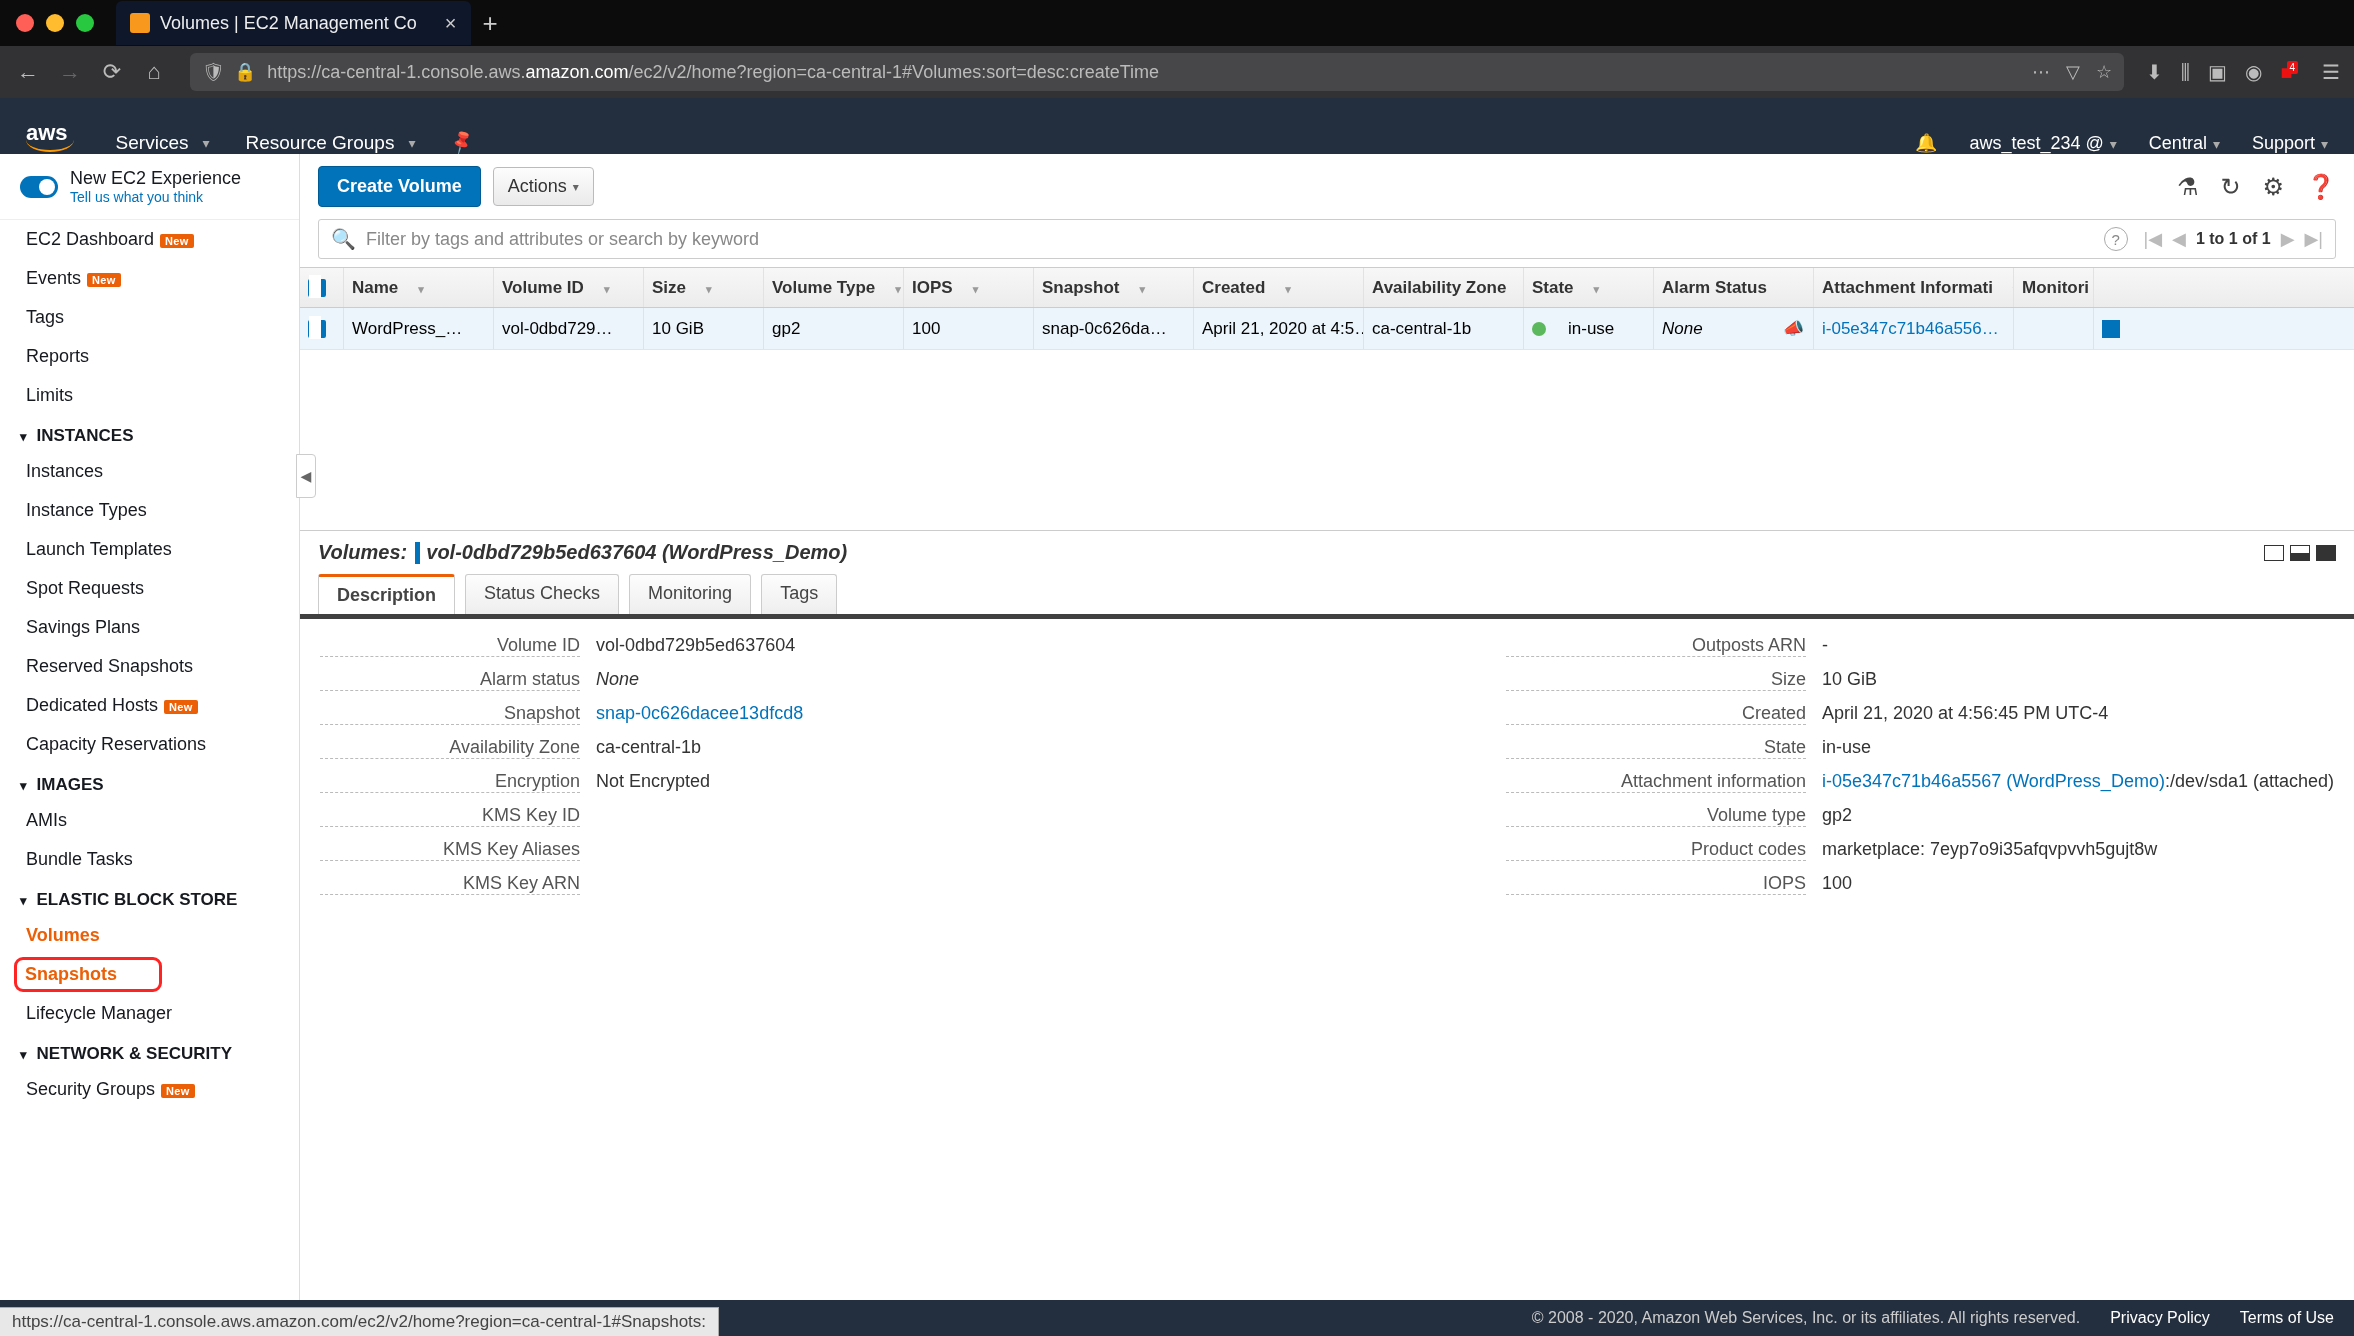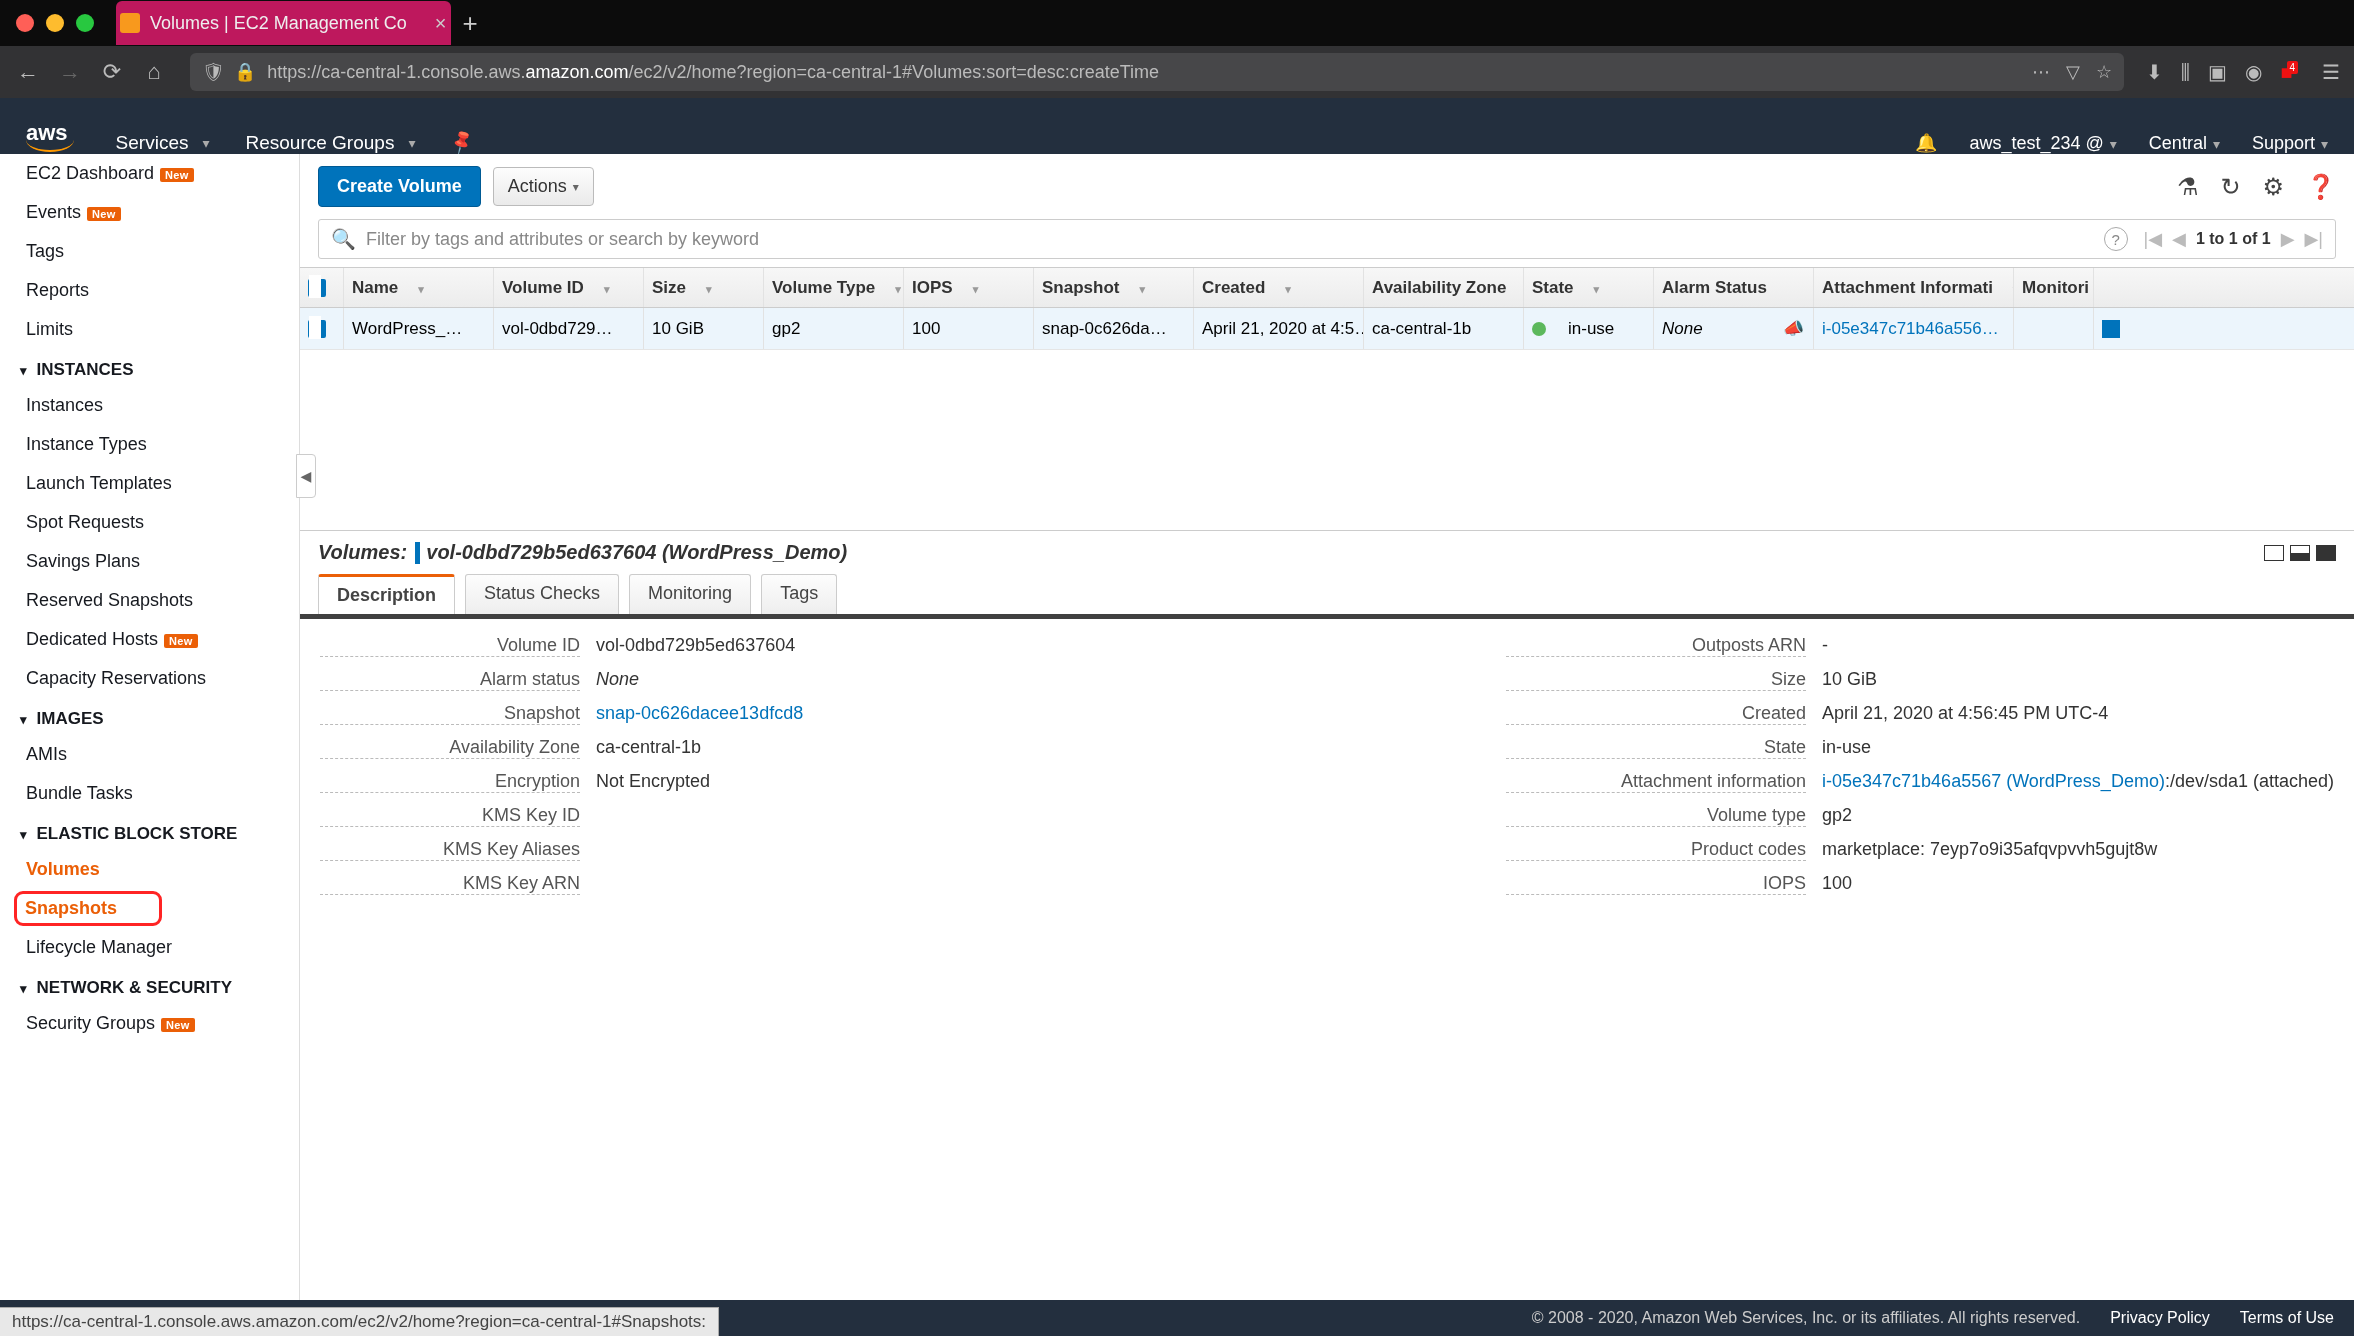--- a/index.html
+++ b/index.html
@@ -4,21 +4,21 @@
 <style>
 * { box-sizing: border-box; margin: 0; padding: 0; font-family: "Amazon Ember", "Helvetica Neue", Arial, sans-serif; }
 html,body { width: 2354px; height: 1336px; background: #000; overflow: hidden; }
 
 
 .browser-chrome { background: #1c1c1c; color: #ccc; }
 .tab-bar { height: 46px; background: #0c0c0c; display: flex; align-items: center; padding: 0 10px; }
 .mac-buttons { display: flex; gap: 12px; margin-right: 22px; margin-left:6px;}
 .mac-btn { width: 18px; height: 18px; border-radius: 50%; }
 .mac-red { background: #ff5f57; } .mac-yellow { background: #febc2e; } .mac-green { background: #28c840; }
-.tab { background: #be185d; height: 44px; display: flex; align-items: center; padding: 0 4px; border-radius: 6px 6px 0 0; color: #eee; font-size: 18px; gap:10px;}
+.tab { background: #0f172a; height: 44px; display: flex; align-items: center; padding: 0 14px; border-radius: 6px 6px 0 0; color: #eee; font-size: 18px; gap:10px;}
 .tab-icon { width:20px; height:20px; background:#f8991d; border-radius:3px; }
 .tab-close { margin-left:18px; font-size:20px; color:#ccc; }
 .new-tab { color:#ccc; font-size:26px; margin-left:12px; }
 .nav-bar { height: 52px; background: #323234; display: flex; align-items: center; padding: 0 14px; gap: 14px; }
 .nav-btn { width: 28px; height: 28px; display:flex; align-items:center; justify-content:center; color:#bbb; font-size:22px;}
 .nav-btn.disabled { color:#666; }
 .url-bar { flex:1; margin: 0 8px; height: 38px; background: #474749; border-radius: 6px; display:flex; align-items:center; padding:0 12px; color:#bbb; font-size:18px; }
 .url-bar .lock { margin: 0 10px; }
 .url-bar .domain { color:#fff; }
 .nav-right-icons { display:flex; gap:18px; align-items:center; color:#bbb; font-size:20px; }
@@ -166,20 +166,27 @@
     <span class="hdr-caret"><span>aws_test_234 @</span></span>
     <span class="hdr-caret"><span>Central</span></span>
     <span class="hdr-caret"><span>Support</span></span>
   </div>
 </div>
 
 <div style="position:relative;">
 <div class="app">
 
   <div class="sidebar">
+    <div class="new-exp">
+      <div class="toggle"></div>
+      <div class="new-exp-txt">
+        <span style="font-weight:500;">New EC2 Experience</span>
+        <span class="new-exp-sub">Tell us what you think</span>
+      </div>
+    </div>
     <div class="side-item"><span>EC2 Dashboard</span><span class="badge-new">New</span></div>
     <div class="side-item"><span>Events</span><span class="badge-new">New</span></div>
     <div class="side-item">Tags</div>
     <div class="side-item">Reports</div>
     <div class="side-item">Limits</div>
     <div class="side-section">INSTANCES</div>
     <div class="side-item">Instances</div>
     <div class="side-item">Instance Types</div>
     <div class="side-item">Launch Templates</div>
     <div class="side-item">Spot Requests</div>

